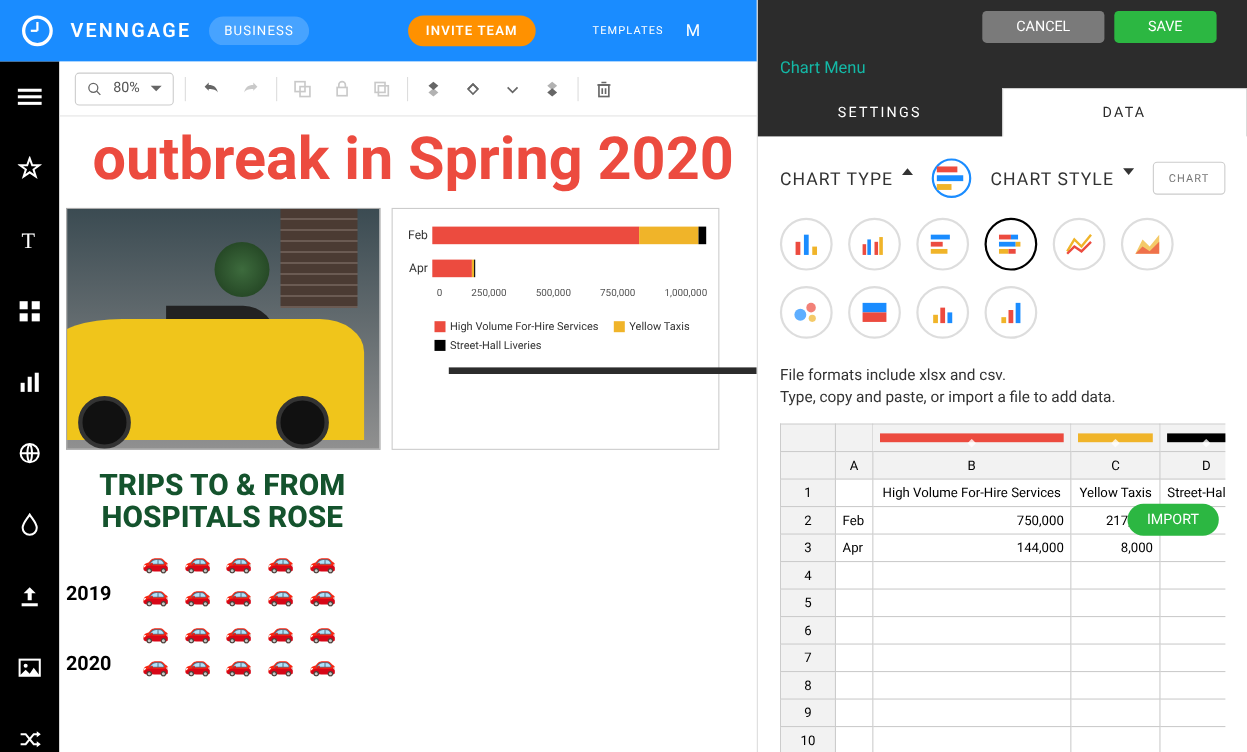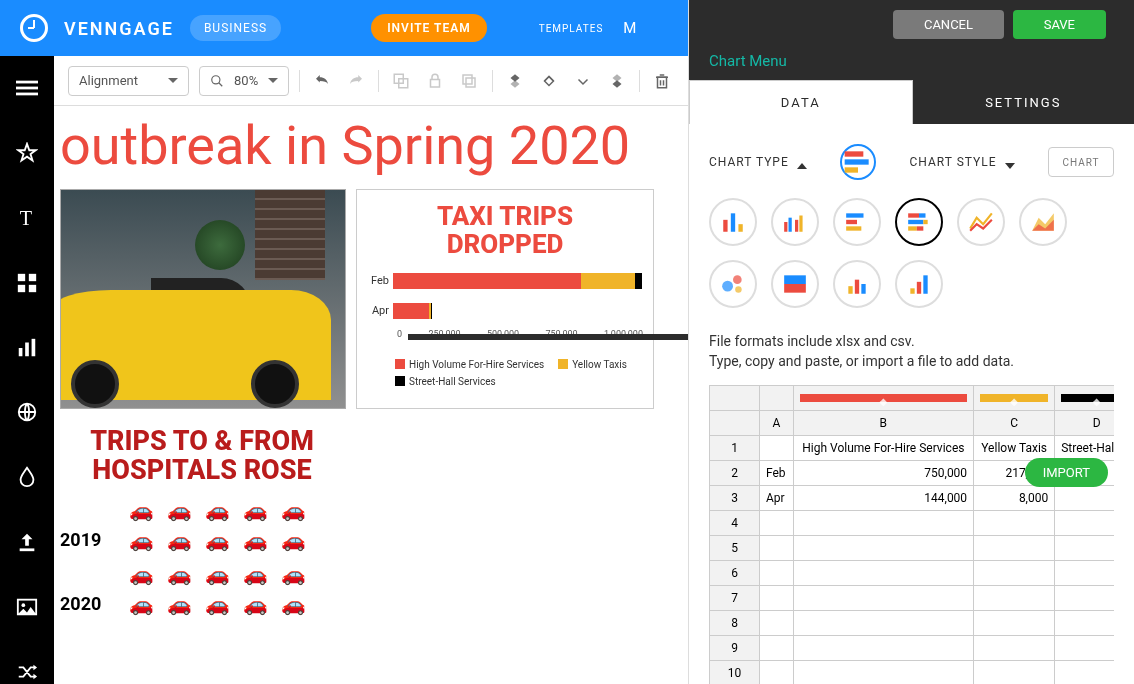--- a/index.html
+++ b/index.html
@@ -23,21 +23,21 @@
   .dropdown { border: 1px solid #ccc; border-radius: 4px; height: 30px; display: flex; align-items: center; padding: 0 10px; font-size: 13px; color: #555; gap: 30px; cursor: pointer; }
   .zoom { gap: 10px; }
   .caret { width: 0; height: 0; border-left: 5px solid transparent; border-right: 5px solid transparent; border-top: 5px solid #666; }
   .icon-btn { width: 26px; height: 26px; display: flex; align-items: center; justify-content: center; cursor: pointer; color: #666; }
   .icon-btn svg { width: 18px; height: 18px; fill: currentColor; }
   .icon-btn.dim { opacity: 0.35; }
   .sep { width: 1px; height: 22px; background: #ddd; }
   .edit-chart-btn { position: absolute; top: 107px; left: 76px; background: #b0b0b0; color: #fff; padding: 5px 12px; border-radius: 4px; font-size: 12px; }
   
   .canvas { position: absolute; top: 106px; left: 54px; width: 634px; bottom: 0; background: #fff; overflow: hidden; }
-  .headline { color: #ec4b3f; font-weight: 400; font-size: 54px; line-height: 1.05; padding: 12px 0 14px 6px; }
+  .headline { color: #ec4b3f; font-weight: 700; font-size: 54px; line-height: 1.05; padding: 12px 0 14px 6px; margin-left: 24px; }
   .row1 { display: flex; gap: 10px; padding-left: 6px; }
   .photo { width: 286px; height: 220px; background: linear-gradient(#3b4b52, #909090); position: relative; overflow: hidden; border: 1px solid #aaa; }
   .taxi-body { position: absolute; bottom: 8px; left: -10px; width: 280px; height: 110px; background: #f0c51b; border-top-right-radius: 40px 30px; border-top-left-radius: 60px 20px; }
   .taxi-window { position: absolute; bottom: 80px; left: 90px; width: 100px; height: 50px; background: #222; border-top-right-radius: 30px; }
   .building { position: absolute; top: 0; right: 20px; width: 70px; height: 90px; background: repeating-linear-gradient(#4b3b33 0 8px, #6b5b53 8px 10px); }
   .tree { position: absolute; top: 30px; right: 100px; width: 50px; height: 50px; background: radial-gradient(circle, #3d6b3d, #1d3b1d); border-radius: 50%; }
   .wheel { position: absolute; bottom: 0; width: 48px; height: 48px; background: #111; border-radius: 50%; border: 4px solid #333; }
   .wheel.w1 { left: 10px; }
   .wheel.w2 { left: 190px; }
   .chart-card { width: 298px; border: 1px solid #ccc; padding: 12px 10px 6px 10px; }
@@ -45,42 +45,42 @@
   .bar-chart { position: relative; height: 84px; }
   .bc-row { display: flex; align-items: center; height: 24px; margin-bottom: 6px; font-size: 11px; }
   .bc-label { width: 26px; text-align: right; padding-right: 4px; color: #333; }
   .bc-track { flex: 1; height: 16px; position: relative; }
   .seg { position: absolute; top: 0; height: 16px; }
   .axis { display: flex; justify-content: space-between; font-size: 9px; color: #555; margin-left: 30px; }
   .legend { display: flex; flex-wrap: wrap; gap: 6px 14px; font-size: 10px; color: #333; margin-top: 6px; margin-left: 28px; }
   .leg-item { display: flex; align-items: center; gap: 4px; }
   .swatch { width: 10px; height: 10px; }
   .section2 { padding: 18px 0 0 6px; width: 290px; }
-  .sec2-title { color: #b91c1c; font-weight: 800; font-size: 27px; text-align: center; line-height: 1.1; margin-bottom: 14px; }
+  .sec2-title { color: #14532d; font-weight: 800; font-size: 27px; text-align: center; line-height: 1.1; margin-bottom: 14px; }
   .car-row { display: flex; align-items: flex-end; gap: 28px; margin-bottom: 14px; }
   .year { font-weight: 700; font-size: 18px; color: #000; }
   .car-grid { display: grid; grid-template-columns: repeat(5, 30px); grid-auto-rows: 20px; gap: 10px 8px; }
   .car { font-size: 20px; line-height: 1; }
   .car.red { color: #ec4b3f; }
   .car.black { color: #000; }
   .divider { position: absolute; top: 228px; left: 354px; width: 292px; height: 6px; background: #2c2c2c; }
   
   .panel { position: absolute; top: 0; right: 0; width: 446px; height: 100%; background: #fff; display: flex; flex-direction: column; border-left: 1px solid #ddd; }
   .panel-head { height: 80px; background: #2c2c2c; position: relative; padding: 12px 20px; }
   .pbtn { position: absolute; top: 10px; padding: 7px 31px; border-radius: 4px; font-size: 13px; color: #fff; cursor: pointer; }
   .pbtn.cancel { right: 130px; background: #7a7a7a; }
   .pbtn.save { right: 28px; background: #2cb742; }
   .panel-title { position: absolute; bottom: 10px; left: 20px; color: #14b8a6; font-size: 15px; }
   .tabs { display: flex; height: 44px; }
   .tab { flex: 1; display: flex; align-items: center; justify-content: center; font-size: 13px; letter-spacing: 2px; cursor: pointer; }
   .tab.active { background: #fff; border: 1px solid #ccc; border-bottom: none; color: #2c2c2c; }
   .tab.inactive { background: #2c2c2c; color: #fff; }
   .panel-body { flex: 1; padding: 20px; overflow: hidden; }
   .type-row { display: flex; align-items: center; justify-content: space-between; }
-  .type-label { font-size: 12px; letter-spacing: 1px; color: #333; display: flex; align-items: flex-end; gap: 8px; }
+  .type-label { font-size: 16px; letter-spacing: 1px; color: #333; display: flex; align-items: flex-start; gap: 8px; }
   .caret-up { width: 0; height: 0; border-left: 5px solid transparent; border-right: 5px solid transparent; border-bottom: 6px solid #333; }
   .caret-down { width: 0; height: 0; border-left: 5px solid transparent; border-right: 5px solid transparent; border-top: 6px solid #333; }
   .type-icon { width: 36px; height: 36px; border: 2px solid #bbb; border-radius: 50%; display: flex; align-items: center; justify-content: center; }
   .type-icon.sel { border-color: #1a8cff; }
   .custom-box { width: 66px; height: 30px; border: 1px solid #ccc; border-radius: 4px; display: flex; align-items: center; justify-content: center; font-size: 10px; color: #777; letter-spacing: 1px; }
   .chart-grid { display: flex; flex-wrap: wrap; gap: 14px; margin-top: 18px; }
   .cg-item { width: 48px; height: 48px; border: 2px solid #ddd; border-radius: 50%; display: flex; align-items: center; justify-content: center; cursor: pointer; }
   .cg-item.active { border-color: #000; }
   .cg-item svg { width: 26px; height: 26px; }
   .data-hint { font-size: 14px; color: #333; margin-top: 24px; line-height: 1.4; }
@@ -172,24 +172,20 @@
     </div>
   <div class="lb-item">
       <svg viewBox="0 0 24 24">
         <path d="M3 7h5l8 10h5M3 17h5l8-10h5" fill="none" stroke="#fff" stroke-width="2"></path>
         <path d="M19 4l4 3-4 3zM19 14l4 3-4 3z"></path>
       </svg>
     </div>
 </div>
 
 <div class="ed-toolbar">
-  <div class="dropdown">
-    <span>Alignment</span>
-    <span class="caret"></span>
-  </div>
   <div class="dropdown zoom">
     <svg width="14" height="14" viewBox="0 0 24 24">
         <circle cx="10" cy="10" r="7" fill="none" stroke="#666" stroke-width="2"></circle>
         <line x1="15" y1="15" x2="21" y2="21" stroke="#666" stroke-width="2"></line>
       </svg>
     <span>80%</span>
     <span class="caret"></span>
   </div>
   <div class="sep"></div>
   <div class="icon-btn">
@@ -263,23 +259,20 @@
   <div class="row1">
     <div class="photo">
       <div class="building"></div>
         <div class="tree"></div>
       <div class="taxi-window"></div>
         <div class="taxi-body"></div>
       <div class="wheel w1"></div>
         <div class="wheel w2"></div>
     </div>
     <div class="chart-card">
-      <div class="card-title">
-        <span>TAXI TRIPS</span><br><span>DROPPED</span>
-      </div>
       <div class="bar-chart">
         <div class="bc-row">
           <div class="bc-label">Feb</div>
           <div class="bc-track">
             <div class="seg" style="left:0;width:75%;background:#ec4b3f"></div>
             <div class="seg" style="left:75%;width:21.7%;background:#f0b429"></div>
             <div class="seg" style="left:96.7%;width:3%;background:#000"></div>
           </div>
         </div>
         <div class="bc-row">
@@ -302,21 +295,21 @@
         <div class="leg-item">
             <span class="swatch" style="background:#ec4b3f"></span>
             <span>High Volume For-Hire Services</span>
           </div>
         <div class="leg-item">
             <span class="swatch" style="background:#f0b429"></span>
             <span>Yellow Taxis</span>
           </div>
         <div class="leg-item">
             <span class="swatch" style="background:#000"></span>
-            <span>Street-Hall Services</span>
+            <span>Street-Hall Liveries</span>
           </div>
       </div>
     </div>
   </div>
   <div class="section2">
     <div class="sec2-title">
       <span>TRIPS TO &amp; FROM</span><br><span>HOSPITALS ROSE</span>
     </div>
     <div class="car-row">
       <div class="year">2019</div>
@@ -352,22 +345,22 @@
   <div class="divider"></div>
 </div>
 
 <div class="panel">
   <div class="panel-head">
     <div class="pbtn cancel">CANCEL</div>
     <div class="pbtn save">SAVE</div>
     <div class="panel-title">Chart Menu</div>
   </div>
   <div class="tabs">
+    <div class="tab inactive">SETTINGS</div>
     <div class="tab active">DATA</div>
-    <div class="tab inactive">SETTINGS</div>
   </div>
   <div class="panel-body" style="position:relative">
     <div class="type-row">
       <div class="type-label">
         <span>CHART TYPE</span>
           <span class="caret-up"></span>
       </div>
       <div class="type-icon sel">
         <svg viewBox="0 0 24 24">
             <rect x="2" y="4" width="14" height="4" fill="#ec4b3f"></rect>

